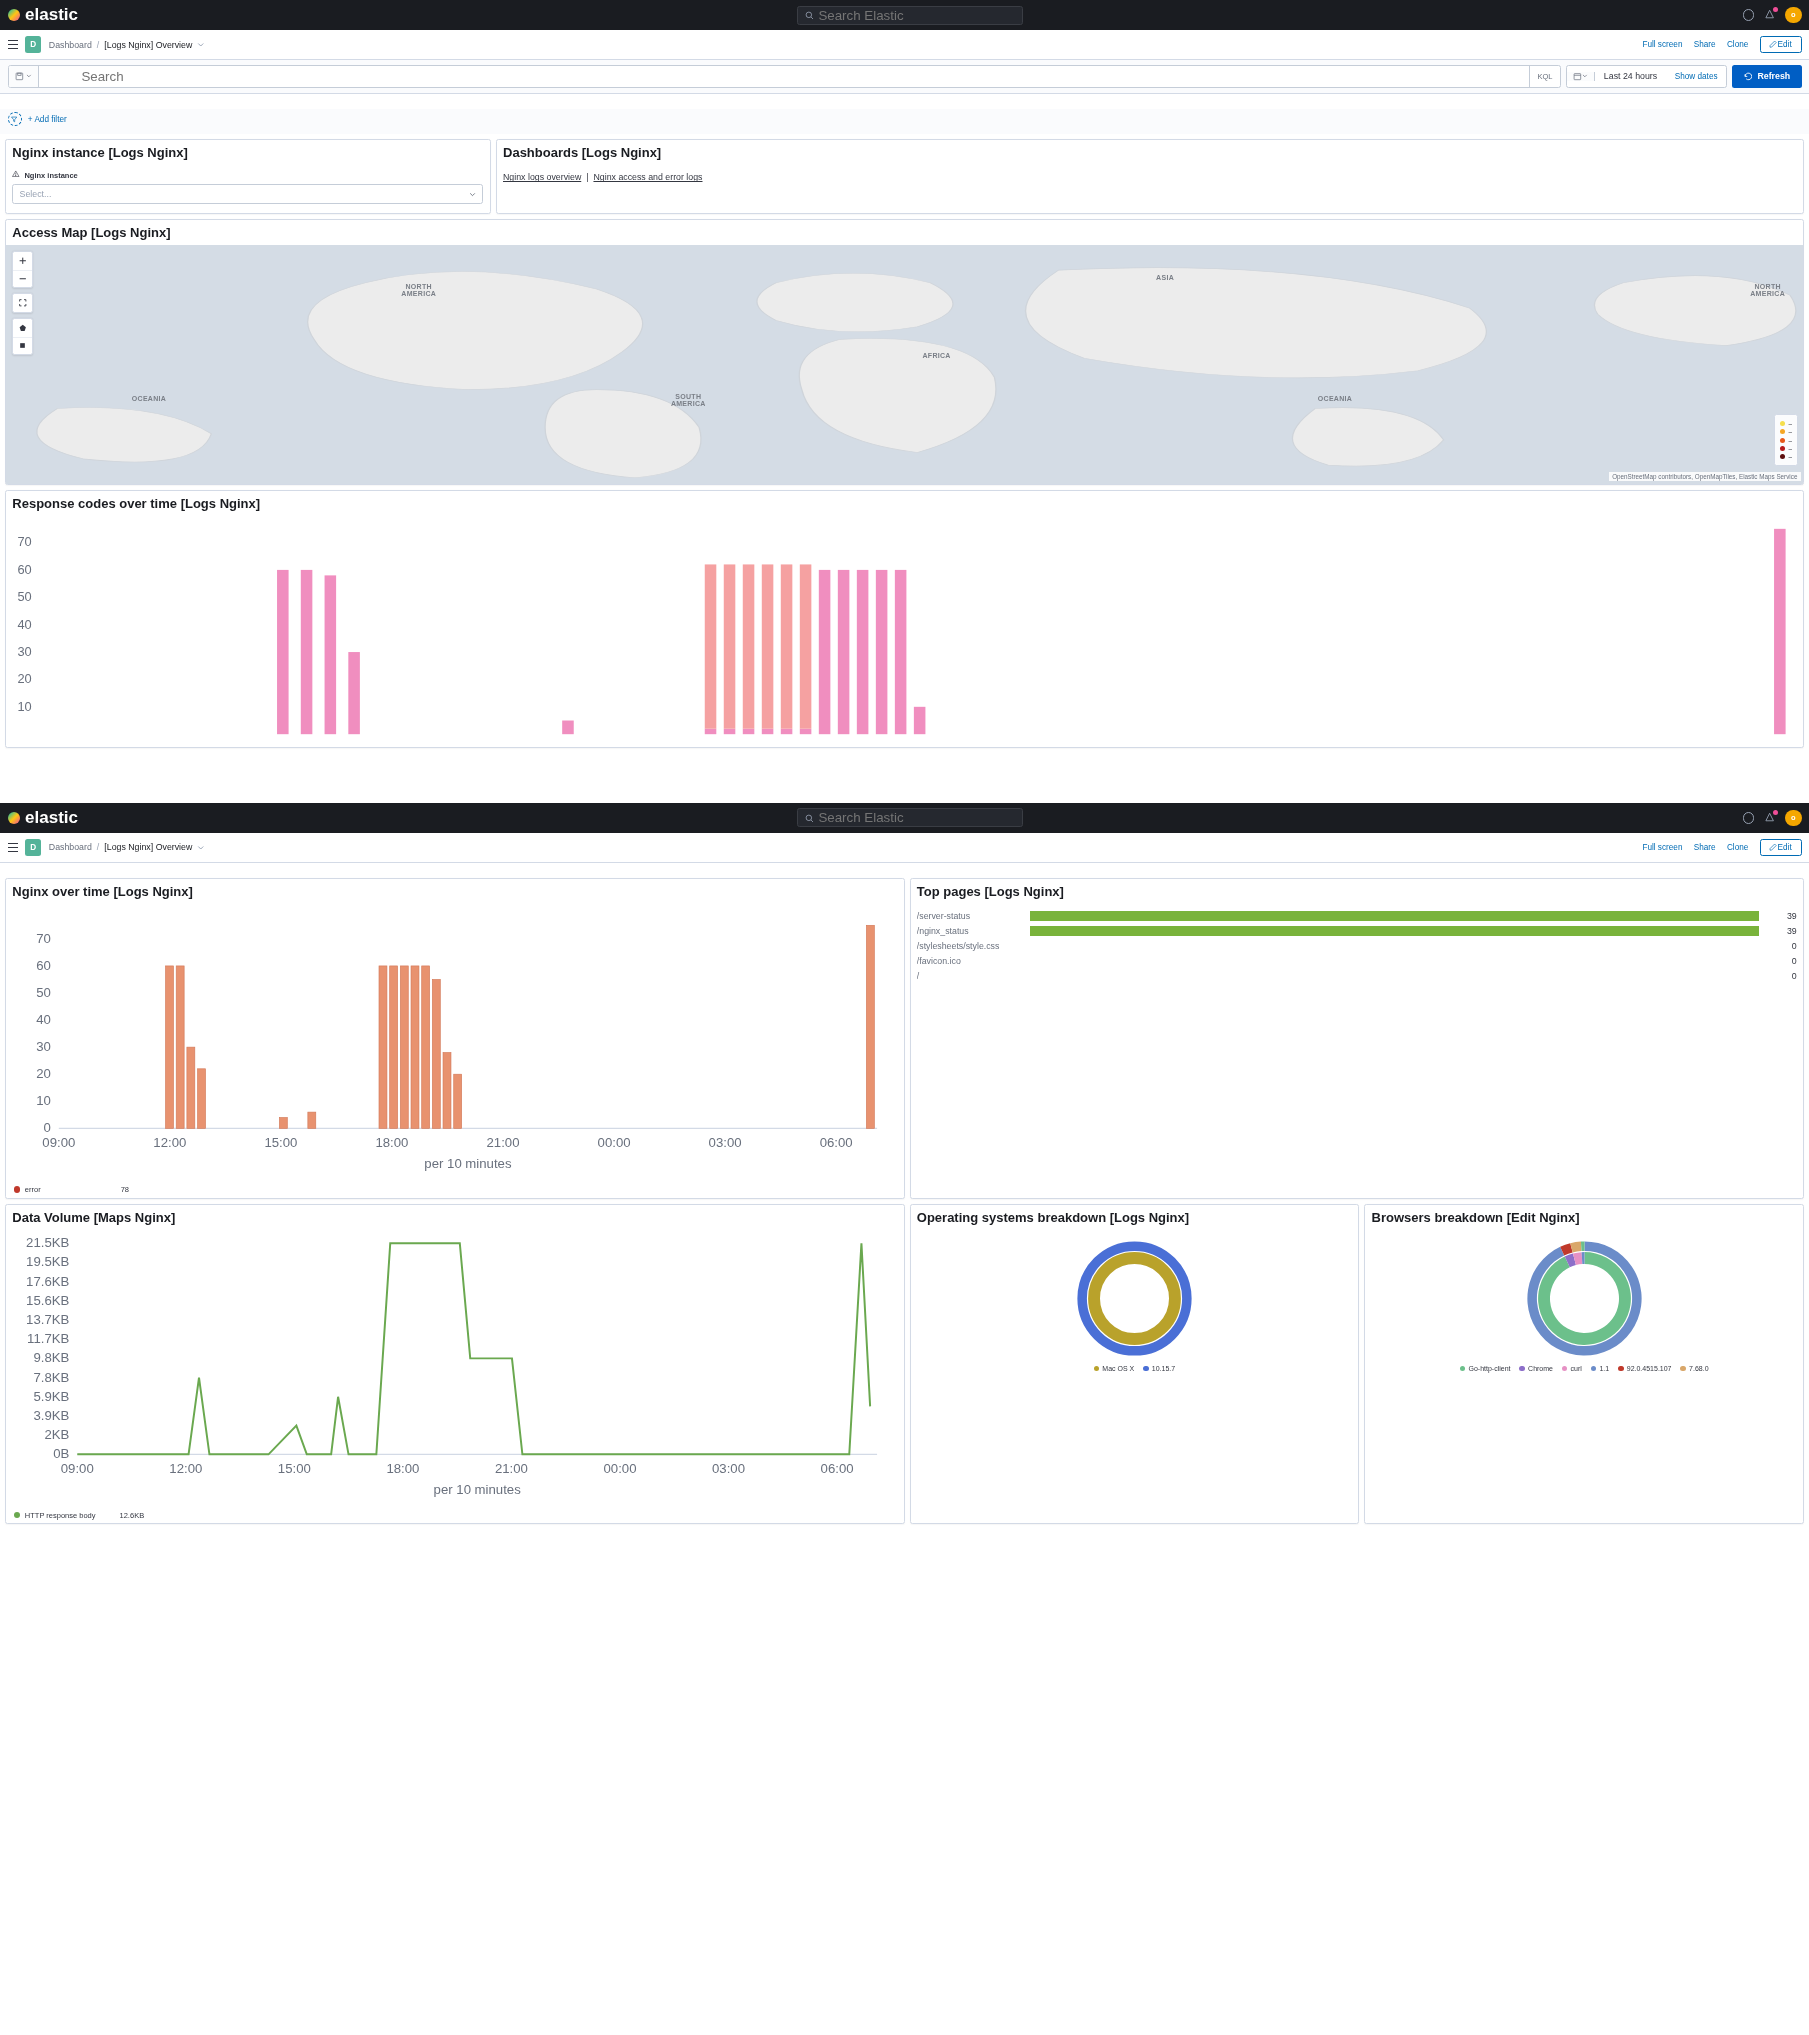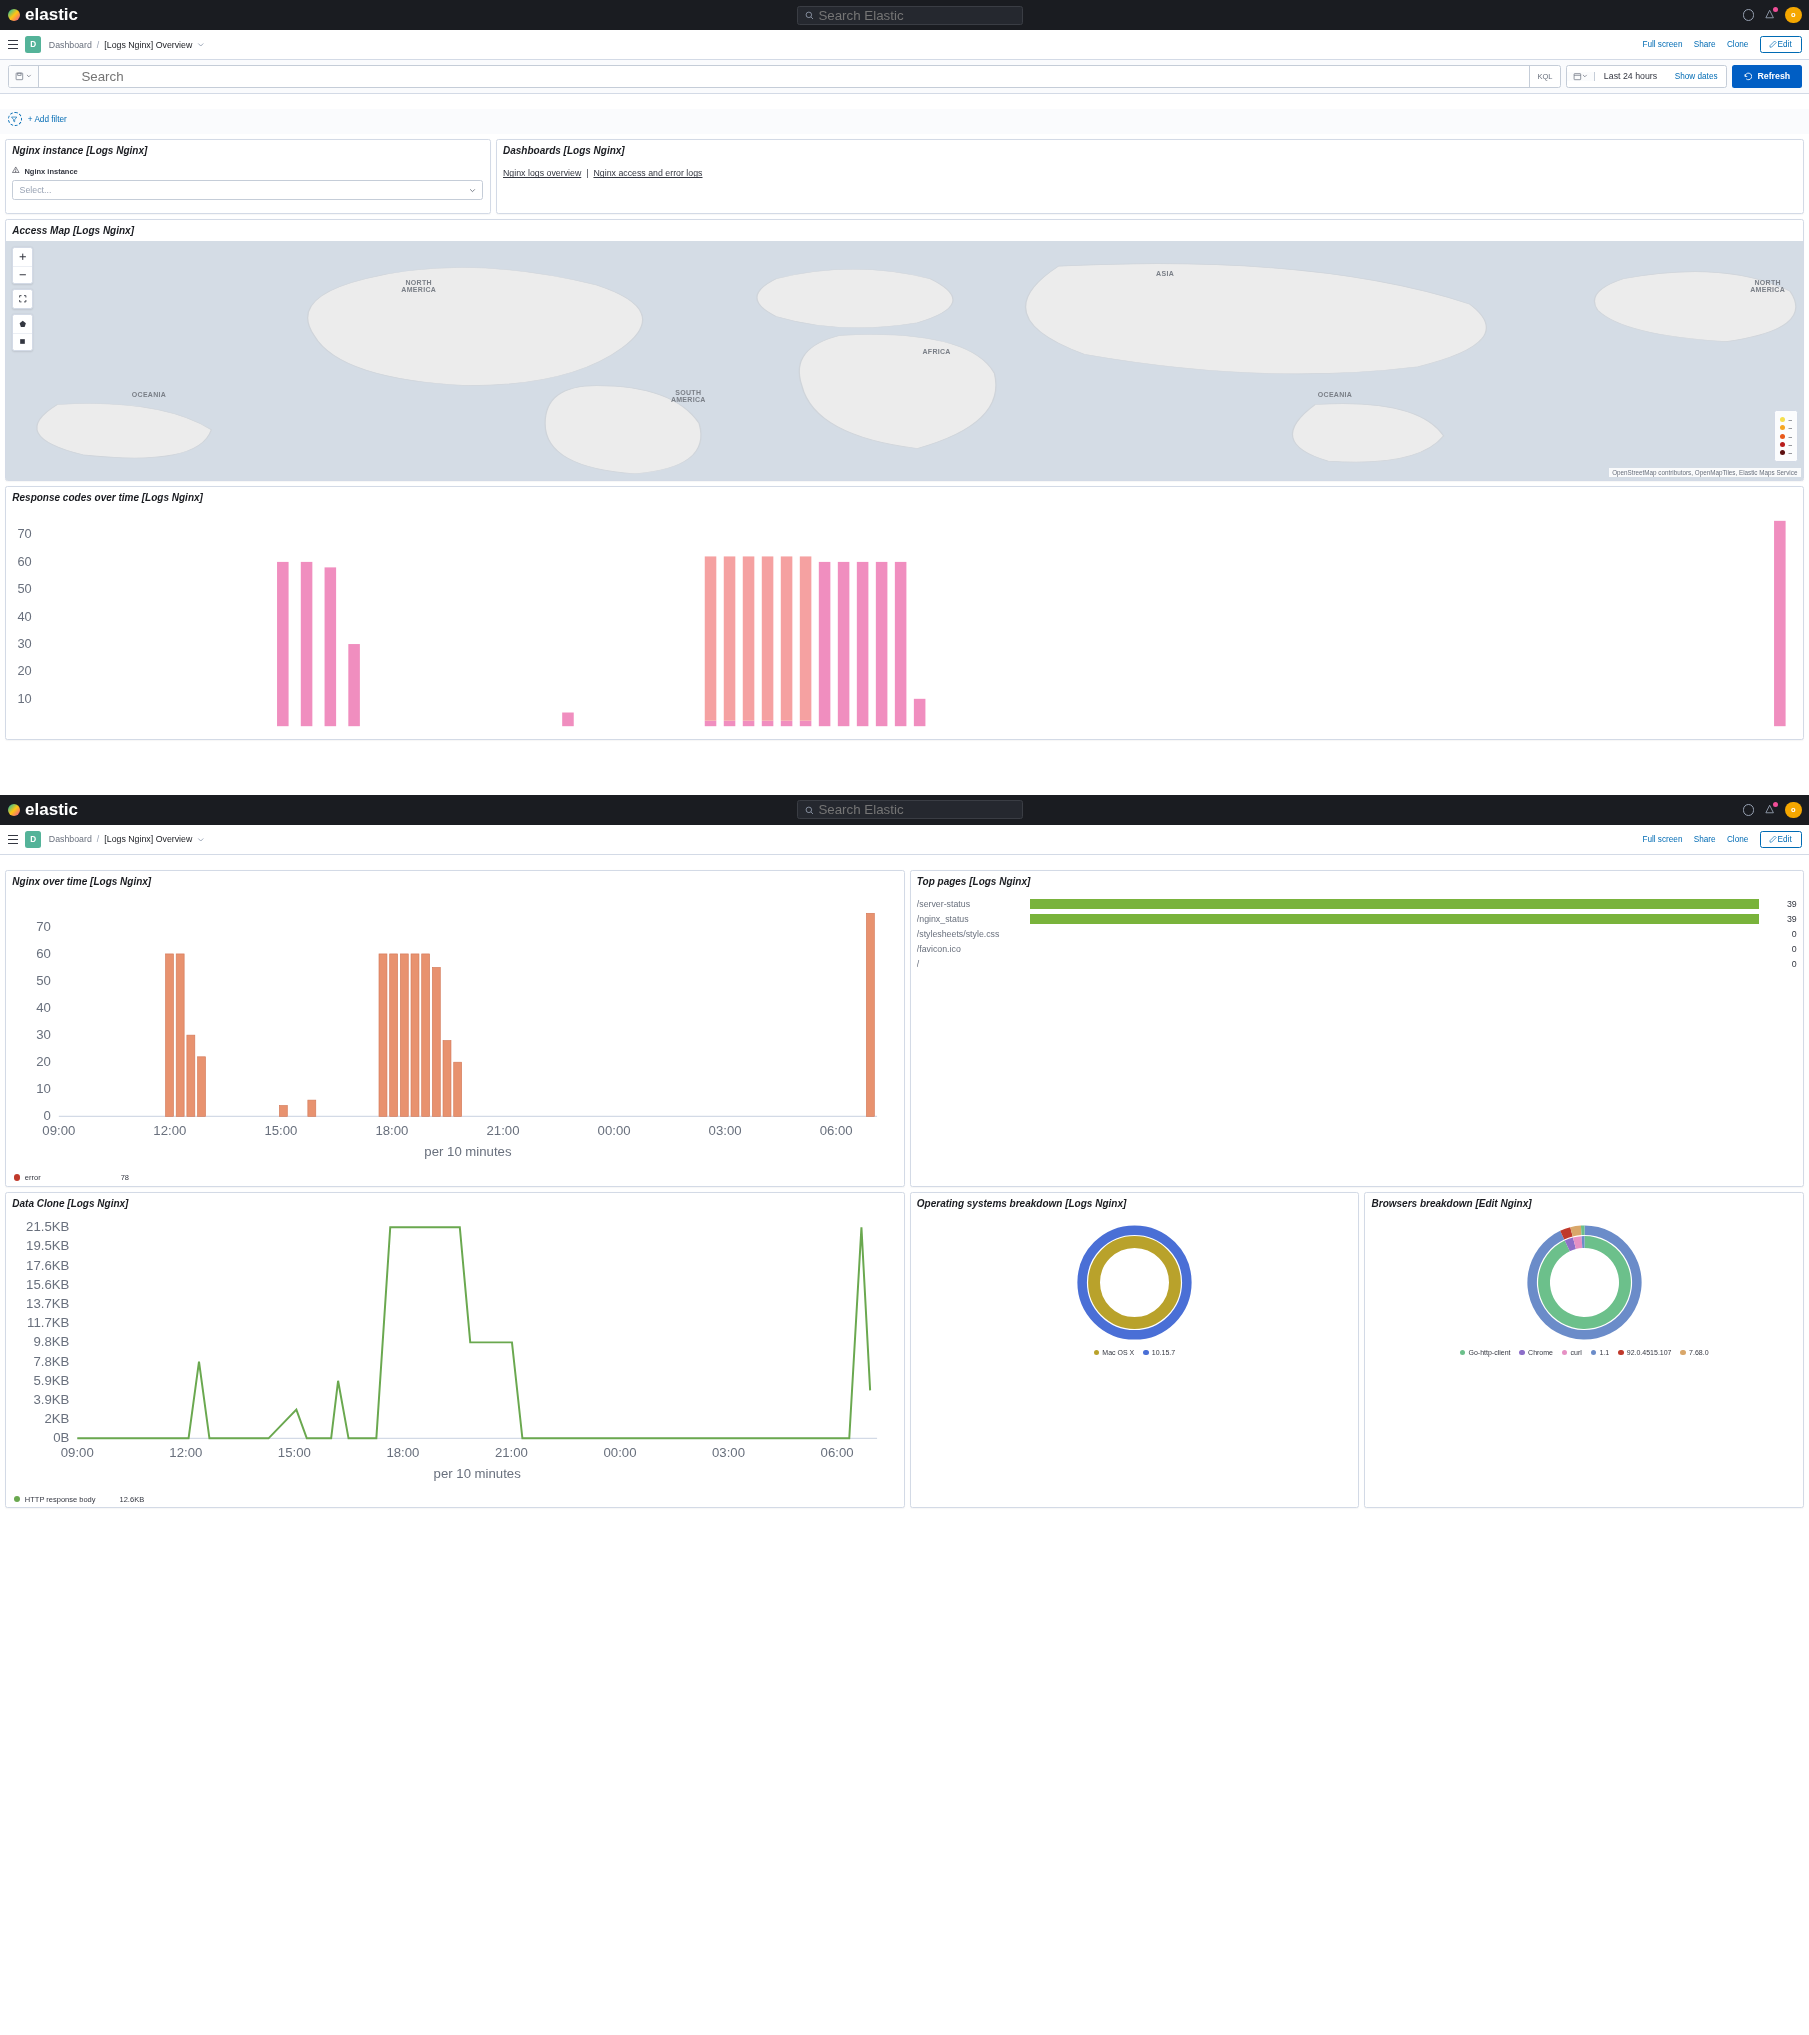--- a/index.html
+++ b/index.html
@@ -37,21 +37,21 @@
 .time-dd { border-right: 0.6px solid #c5cdd8; padding: 0 6.3px; display: flex; align-items: center; background: #fbfcfd; cursor: pointer; }
 .time-text { padding: 0 8.8px; color: #343741; }
 .show-dates { padding: 0 8.8px; color: #006bb4; cursor: pointer; font-size: 8.2px; }
 .refresh-btn { background: #005ec4; color: #fff; border: none; border-radius: 2.5px; padding: 0 11.3px; height: 22.6px; display: flex; align-items: center; gap: 5px; font-weight: 600; cursor: pointer; font-size: 8.8px; }
 .filterbar { padding: 3.8px 7.5px 7.5px 7.5px; background: #fafbfd; display: flex; align-items: center; gap: 6.3px; margin-top: 15px; }
 .filter-icon { width: 14px; height: 14px; border: 0.6px dashed #006bb4; border-radius: 50%; display: flex; align-items: center; justify-content: center; color: #006bb4; font-size: 6.3px; }
 .add-filter { color: #006bb4; cursor: pointer; font-size: 8.2px; }
 .content { padding: 5px; display: flex; flex-direction: column; gap: 5px; }
 .row { display: flex; gap: 5px; }
 .panel { background: #fff; border: 0.6px solid #d3dae6; border-radius: 2.5px; box-shadow: 0 0.6px 1.3px rgba(0,0,0,0.04); display: flex; flex-direction: column; overflow: hidden; }
-.panel-title { font-weight: 700; font-size: 10px; padding: 5px 6.3px; color: #1a1c21; font-style: italic; }
+.panel-title { font-weight: 700; font-size: 13px; padding: 5px 6.3px; color: #1a1c21; }
 .panel-body { padding: 5px 6.3px; flex: 1; }
 .warn-icon { display: inline-block; margin-right: 2.5px; }
 .select-box { border: 0.6px solid #c5cdd8; border-radius: 2.5px; height: 20px; display: flex; align-items: center; justify-content: space-between; padding: 0 6.3px; color: #98a2b3; background: #fff; cursor: pointer; }
 .dash-links { font-size: 8.8px; }
 .dash-links a { color: #343741; text-decoration: underline; }
 .map-container { position: relative; height: 239px; background: #d4dce5; }
 .map-svg { width: 100%; height: 100%; }
 .map-label { position: absolute; font-size: 7px; font-weight: 700; color: #7a7f87; letter-spacing: 0.3px; text-align: center; }
 .map-controls { position: absolute; left: 6.3px; top: 6.3px; display: flex; flex-direction: column; gap: 5px; }
 .map-ctrl-group { background: #fff; border: 0.6px solid #d3dae6; border-radius: 2.5px; box-shadow: 0 0.6px 1.9px rgba(0,0,0,0.1); }
@@ -484,21 +484,21 @@
               <div class="top-pages-bar" style="width: 0%;"></div>
             </div>
             <div class="top-pages-val">0</div>
           </div>
         </div>
     </div>
   </div>
 
   <div class="row">
     <div class="panel" style="width: 50%;">
-      <div class="panel-title">Data Clone [Logs Nginx]</div>
+      <div class="panel-title">Data Volume [Maps Nginx]</div>
       <div class="chart-area">
         <svg class="chart-svg" id="chart-volume" viewBox="0 0 680 210" style="font-size:14px">
             <text x="48" y="173" class="tick-label" text-anchor="end">0B</text>
             <text x="48" y="158.45454545454544" class="tick-label" text-anchor="end">2KB</text>
             <text x="48" y="143.9090909090909" class="tick-label" text-anchor="end">3.9KB</text>
             <text x="48" y="129.36363636363637" class="tick-label" text-anchor="end">5.9KB</text>
             <text x="48" y="114.81818181818181" class="tick-label" text-anchor="end">7.8KB</text>
             <text x="48" y="100.27272727272728" class="tick-label" text-anchor="end">9.8KB</text>
             <text x="48" y="85.72727272727273" class="tick-label" text-anchor="end">11.7KB</text>
             <text x="48" y="71.18181818181819" class="tick-label" text-anchor="end">13.7KB</text>

